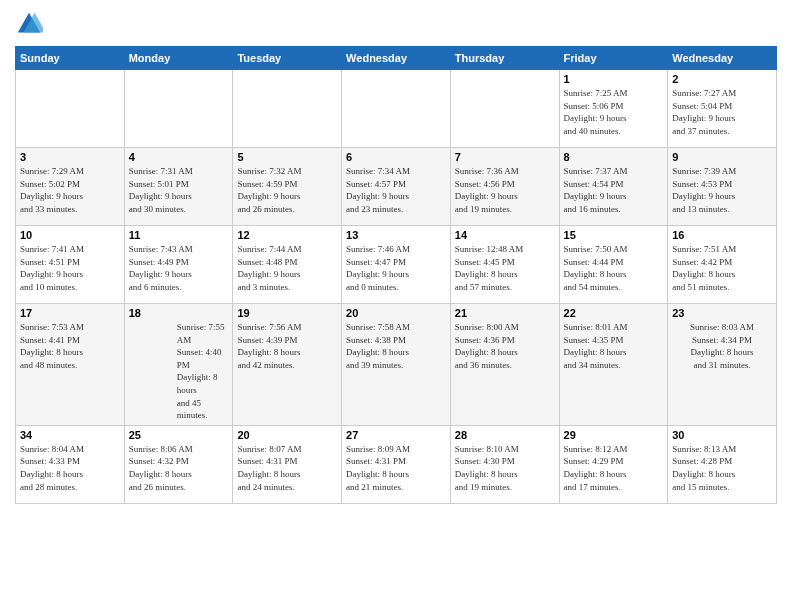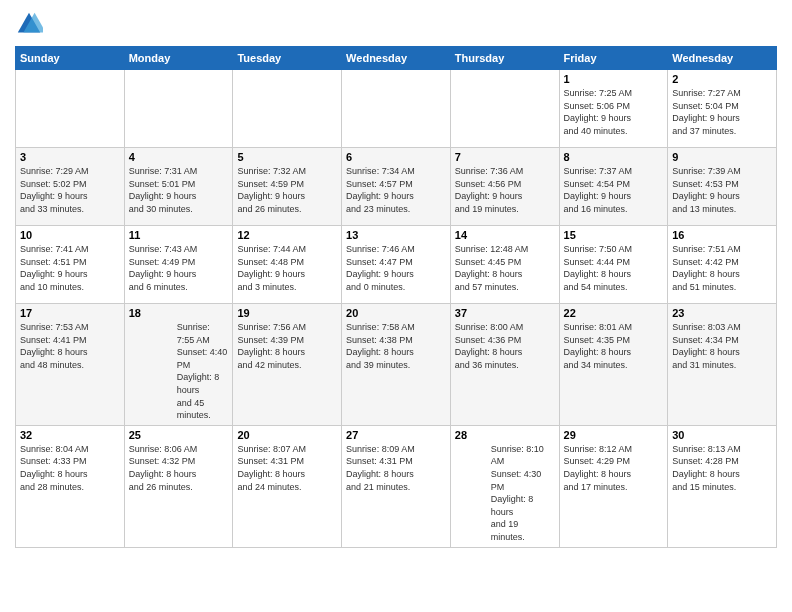--- a/index.html
+++ b/index.html
@@ -78,20 +78,21 @@
     .day-number {
       font-weight: bold;
       font-size: 11px;
       display: block;
       margin-bottom: 2px;
     }
     .day-info {
       color: #333;
       font-size: 9px;
       line-height: 1.4;
+      font-family: Liberation Serif, serif;
     }
     .empty-cell {
       background: #fff !important;
     }
   </style>
 </head>
 <body>
 
 <div class="page">
   <div class="header">
@@ -270,44 +271,44 @@
 and 42 minutes.</div>
           </td>
           <td>
             <span class="day-number">20</span>
             <div class="day-info" style="white-space: pre-line;">Sunrise: 7:58 AM
 Sunset: 4:38 PM
 Daylight: 8 hours
 and 39 minutes.</div>
           </td>
           <td>
-            <span class="day-number">37</span>
+            <span class="day-number">21</span>
             <div class="day-info" style="white-space: pre-line;">Sunrise: 8:00 AM
 Sunset: 4:36 PM
 Daylight: 8 hours
 and 36 minutes.</div>
           </td>
           <td>
             <span class="day-number">22</span>
             <div class="day-info" style="white-space: pre-line;">Sunrise: 8:01 AM
 Sunset: 4:35 PM
 Daylight: 8 hours
 and 34 minutes.</div>
           </td>
           <td>
             <span class="day-number">23</span>
-            <div class="day-info" style="white-space: pre-line;">Sunrise: 8:03 AM
+            <div class="day-info" style="white-space: pre-line; text-align: center;">Sunrise: 8:03 AM
 Sunset: 4:34 PM
 Daylight: 8 hours
 and 31 minutes.</div>
           </td>
         </tr>
         <tr>
           <td>
-            <span class="day-number">32</span>
+            <span class="day-number">34</span>
             <div class="day-info" style="white-space: pre-line;">Sunrise: 8:04 AM
 Sunset: 4:33 PM
 Daylight: 8 hours
 and 28 minutes.</div>
           </td>
           <td>
             <span class="day-number">25</span>
             <div class="day-info" style="white-space: pre-line;">Sunrise: 8:06 AM
 Sunset: 4:32 PM
 Daylight: 8 hours
@@ -322,21 +323,21 @@
           </td>
           <td>
             <span class="day-number">27</span>
             <div class="day-info" style="white-space: pre-line;">Sunrise: 8:09 AM
 Sunset: 4:31 PM
 Daylight: 8 hours
 and 21 minutes.</div>
           </td>
           <td>
             <span class="day-number">28</span>
-            <div class="day-info" style="white-space: pre-line; margin-left: 36px;">Sunrise: 8:10 AM
+            <div class="day-info" style="white-space: pre-line;">Sunrise: 8:10 AM
 Sunset: 4:30 PM
 Daylight: 8 hours
 and 19 minutes.</div>
           </td>
           <td>
             <span class="day-number">29</span>
             <div class="day-info" style="white-space: pre-line;">Sunrise: 8:12 AM
 Sunset: 4:29 PM
 Daylight: 8 hours
 and 17 minutes.</div>

